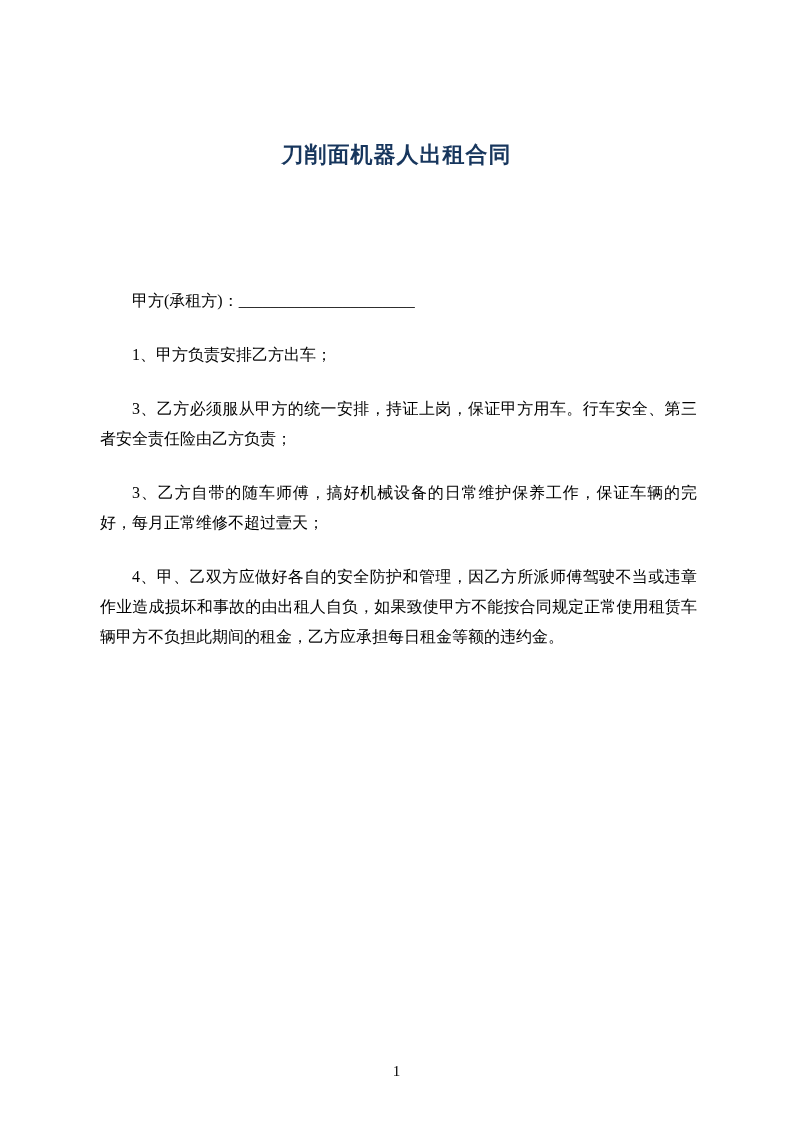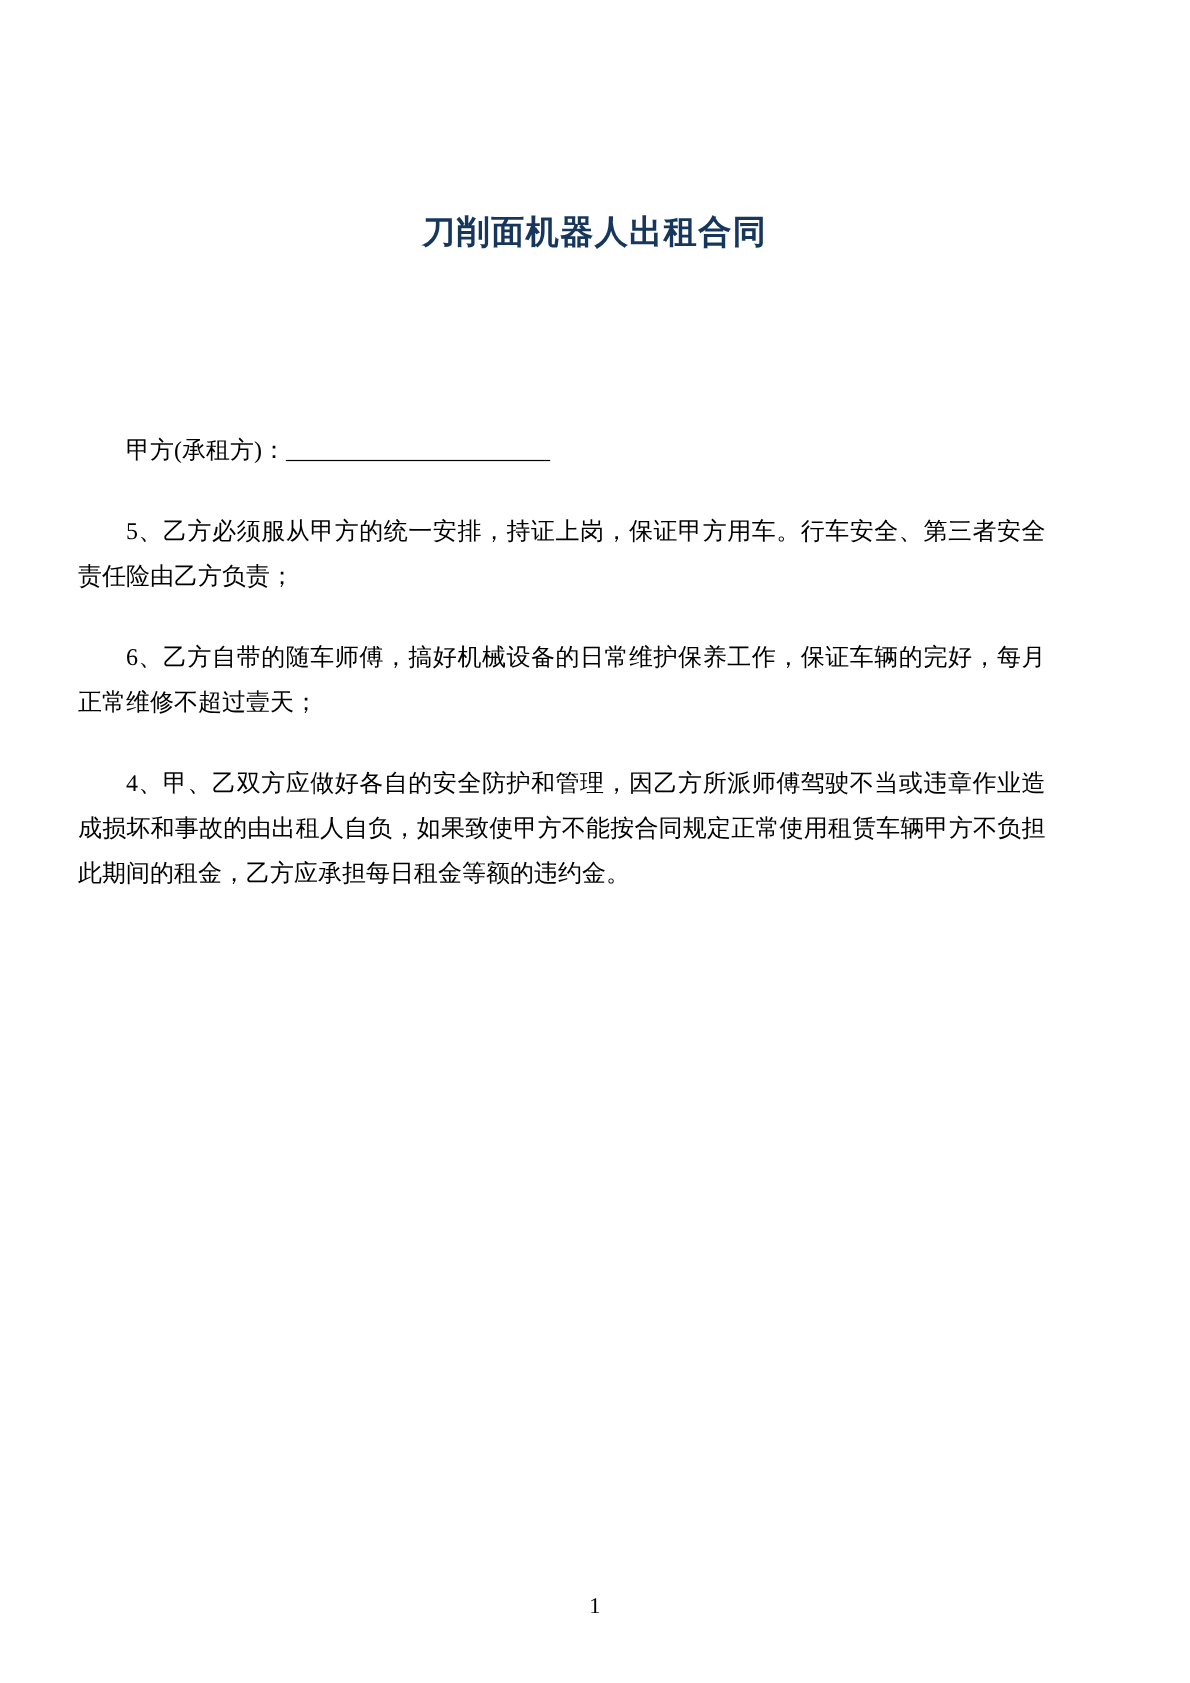--- a/index.html
+++ b/index.html
@@ -18,21 +18,21 @@
     margin: 0;
     padding-top: 140px;
     text-align: center;
     font-family: "Liberation Sans", "DejaVu Sans", sans-serif;
     font-size: 22px;
     font-weight: 700;
     letter-spacing: 1px;
   }
   .content {
     margin-top: 116px;
-    padding: 0 96px 0 52px;
+    padding: 0 96px 0 100px;
     font-size: 16px;
     line-height: 30px;
     text-align: justify;
   }
   .para {
     margin: 0 0 24px 0;
     text-indent: 2em;
   }
   .page-footer {
     position: absolute;
@@ -52,25 +52,26 @@
 
   <main class="content">
 
     <p class="para">甲方(承租方)：______________________</p>
 
 
 
 
 
 
+    <p class="para">1、甲方负责安排乙方出车；</p>
 
 
-    <p class="para">5、乙方必须服从甲方的统一安排，持证上岗，保证甲方用车。行车安全、第三者安全责任险由乙方负责；</p>
+    <p class="para">3、乙方必须服从甲方的统一安排，持证上岗，保证甲方用车。行车安全、第三者安全责任险由乙方负责；</p>
 
-    <p class="para">6、乙方自带的随车师傅，搞好机械设备的日常维护保养工作，保证车辆的完好，每月正常维修不超过壹天；</p>
+    <p class="para">3、乙方自带的随车师傅，搞好机械设备的日常维护保养工作，保证车辆的完好，每月正常维修不超过壹天；</p>
 
     <p class="para">4、甲、乙双方应做好各自的安全防护和管理，因乙方所派师傅驾驶不当或违章作业造成损坏和事故的由出租人自负，如果致使甲方不能按合同规定正常使用租赁车辆甲方不负担此期间的租金，乙方应承担每日租金等额的违约金。</p>
 
   </main>
 
   <footer class="page-footer">
     <span>1</span>
   </footer>
 
 </div>

